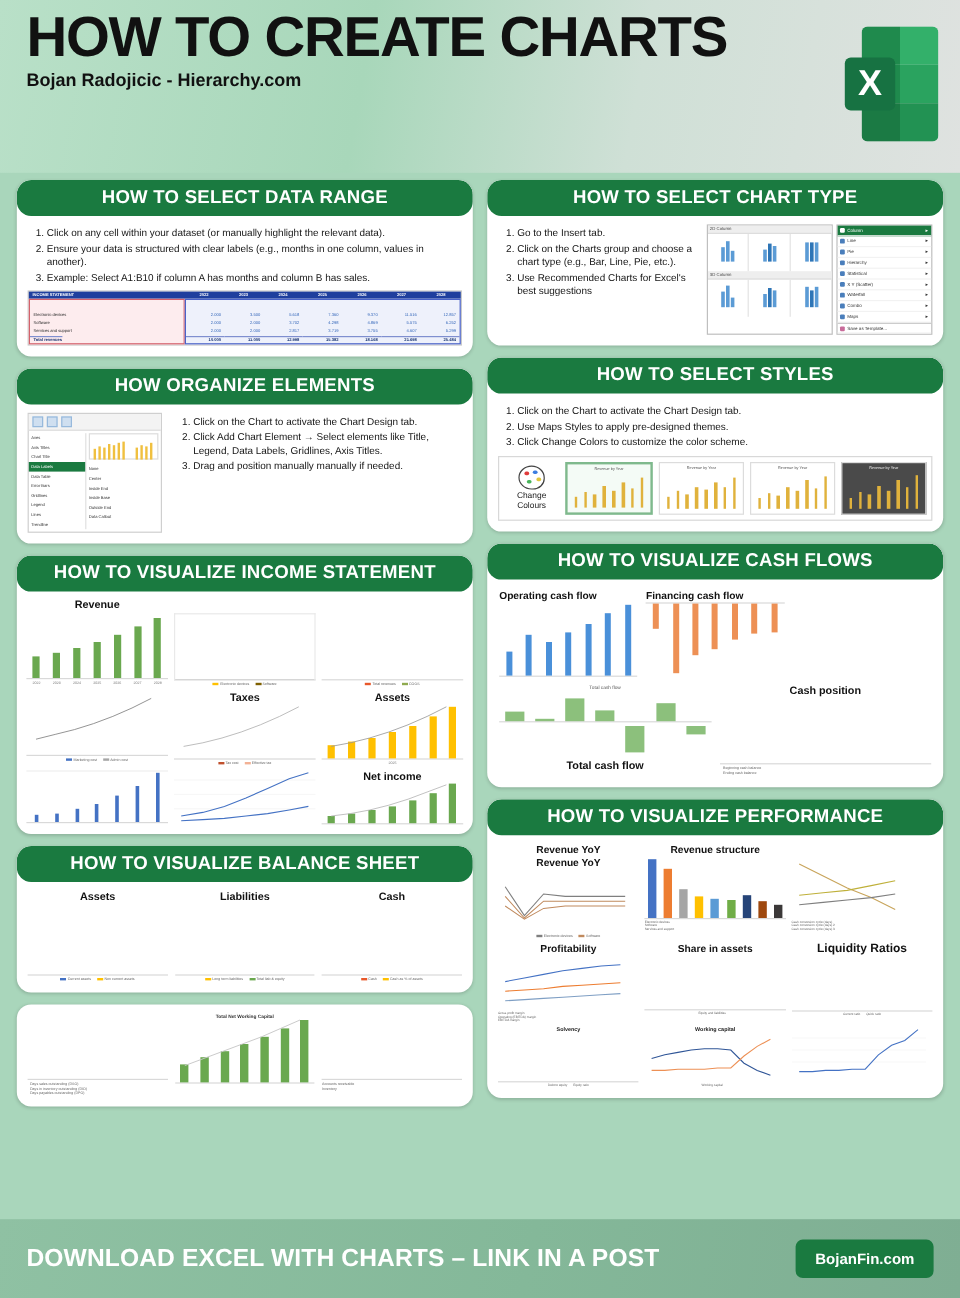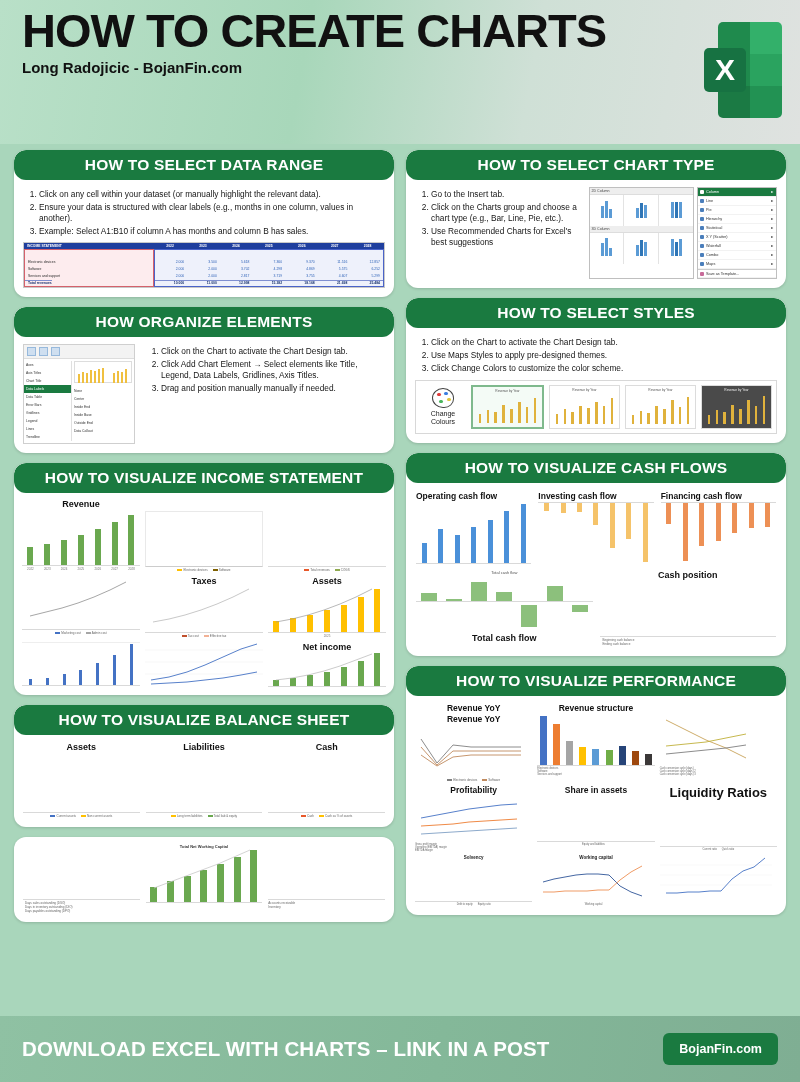--- a/index.html
+++ b/index.html
@@ -152,21 +152,21 @@
     background: #1a7a40; color: #fff; font-size: 12.5px; font-weight: 700;
     padding: 9px 16px; border-radius: 6px; border: none; white-space: nowrap;
   }
 </style>
 </head>
 <body>
 
 <div class="header">
   <div class="title-l1">HOW TO CREATE CHARTS</div>
   <div class="title-l2-row">
-    <div class="byline">Long Radojicic - BojanFin.com</div>
+    <div class="byline">Bojan Radojicic - Hierarchy.com</div>
   </div>
   <div class="excel-logo">
     <div class="xl-sheet">
       <div class="xl-q" style="left:0;top:0;background:#1f8a4d"></div>
       <div class="xl-q" style="left:50%;top:0;background:#33b06a"></div>
       <div class="xl-q" style="left:0;top:33.34%;background:#1f8a4d"></div>
       <div class="xl-q" style="left:50%;top:33.34%;background:#2aa35f"></div>
       <div class="xl-q" style="left:0;top:66.68%;background:#1b7a44"></div>
       <div class="xl-q" style="left:50%;top:66.68%;background:#229253"></div>
     </div>
@@ -1009,32 +1009,20 @@
             <div class="bar" style="width:5px;height:32%;background:#4a90d9"></div>
             <div class="bar" style="width:5px;height:56%;background:#4a90d9"></div>
             <div class="bar" style="width:5px;height:45%;background:#4a90d9"></div>
             <div class="bar" style="width:5px;height:59%;background:#4a90d9"></div>
             <div class="bar" style="width:5px;height:71%;background:#4a90d9"></div>
             <div class="bar" style="width:5px;height:85%;background:#4a90d9"></div>
             <div class="bar" style="width:5px;height:97%;background:#4a90d9"></div>
           </div>
         </div>
         <div class="mchart">
-          <div class="mtitle" style="text-align:left;font-size:8.5px">Investing cash flow</div>
-          <div style="height:62px;display:flex;align-items:flex-start;justify-content:space-around;border-top:1px solid #d9d9d9">
-            <div class="bar" style="width:5px;height:14%;background:#f5c36a"></div>
-            <div class="bar" style="width:5px;height:16%;background:#f5c36a"></div>
-            <div class="bar" style="width:5px;height:15%;background:#f5c36a"></div>
-            <div class="bar" style="width:5px;height:37%;background:#f5c36a"></div>
-            <div class="bar" style="width:5px;height:74%;background:#f5c36a"></div>
-            <div class="bar" style="width:5px;height:60%;background:#f5c36a"></div>
-            <div class="bar" style="width:5px;height:97%;background:#f5c36a"></div>
-          </div>
-        </div>
-        <div class="mchart">
           <div class="mtitle" style="text-align:left;font-size:8.5px">Financing cash flow</div>
           <div style="height:62px;display:flex;align-items:flex-start;justify-content:space-around;border-top:1px solid #d9d9d9">
             <div class="bar" style="width:5px;height:34%;background:#ed9055"></div>
             <div class="bar" style="width:5px;height:95%;background:#ed9055"></div>
             <div class="bar" style="width:5px;height:70%;background:#ed9055"></div>
             <div class="bar" style="width:5px;height:62%;background:#ed9055"></div>
             <div class="bar" style="width:5px;height:50%;background:#ed9055"></div>
             <div class="bar" style="width:5px;height:42%;background:#ed9055"></div>
             <div class="bar" style="width:5px;height:39%;background:#ed9055"></div>
           </div>
@@ -1223,21 +1211,21 @@
                   <span class="bar" style="width:2px;height:18%;background:#4472c4"></span>
                 </div>
           </div>
           <div class="legend" style="font-size:2.6px">
             <span>Equity and liabilities</span>
             <span></span>
           </div>
         </div>
 
         <div class="mchart">
-          <div class="mtitle" style="font-size:13px">Liquidity Ratios</div>
+          <div class="mtitle" style="font-size:10px">Liquidity Ratios</div>
           <div class="mplot" style="height:46px">
             <div class="grp">
                   <span class="bar" style="width:3px;height:53%;background:#6aa84f"></span>
                   <span class="bar" style="width:3px;height:73%;background:#4a9ed4"></span>
                 </div>
             <div class="grp">
                   <span class="bar" style="width:3px;height:56%;background:#6aa84f"></span>
                   <span class="bar" style="width:3px;height:78%;background:#4a9ed4"></span>
                 </div>
             <div class="grp">

